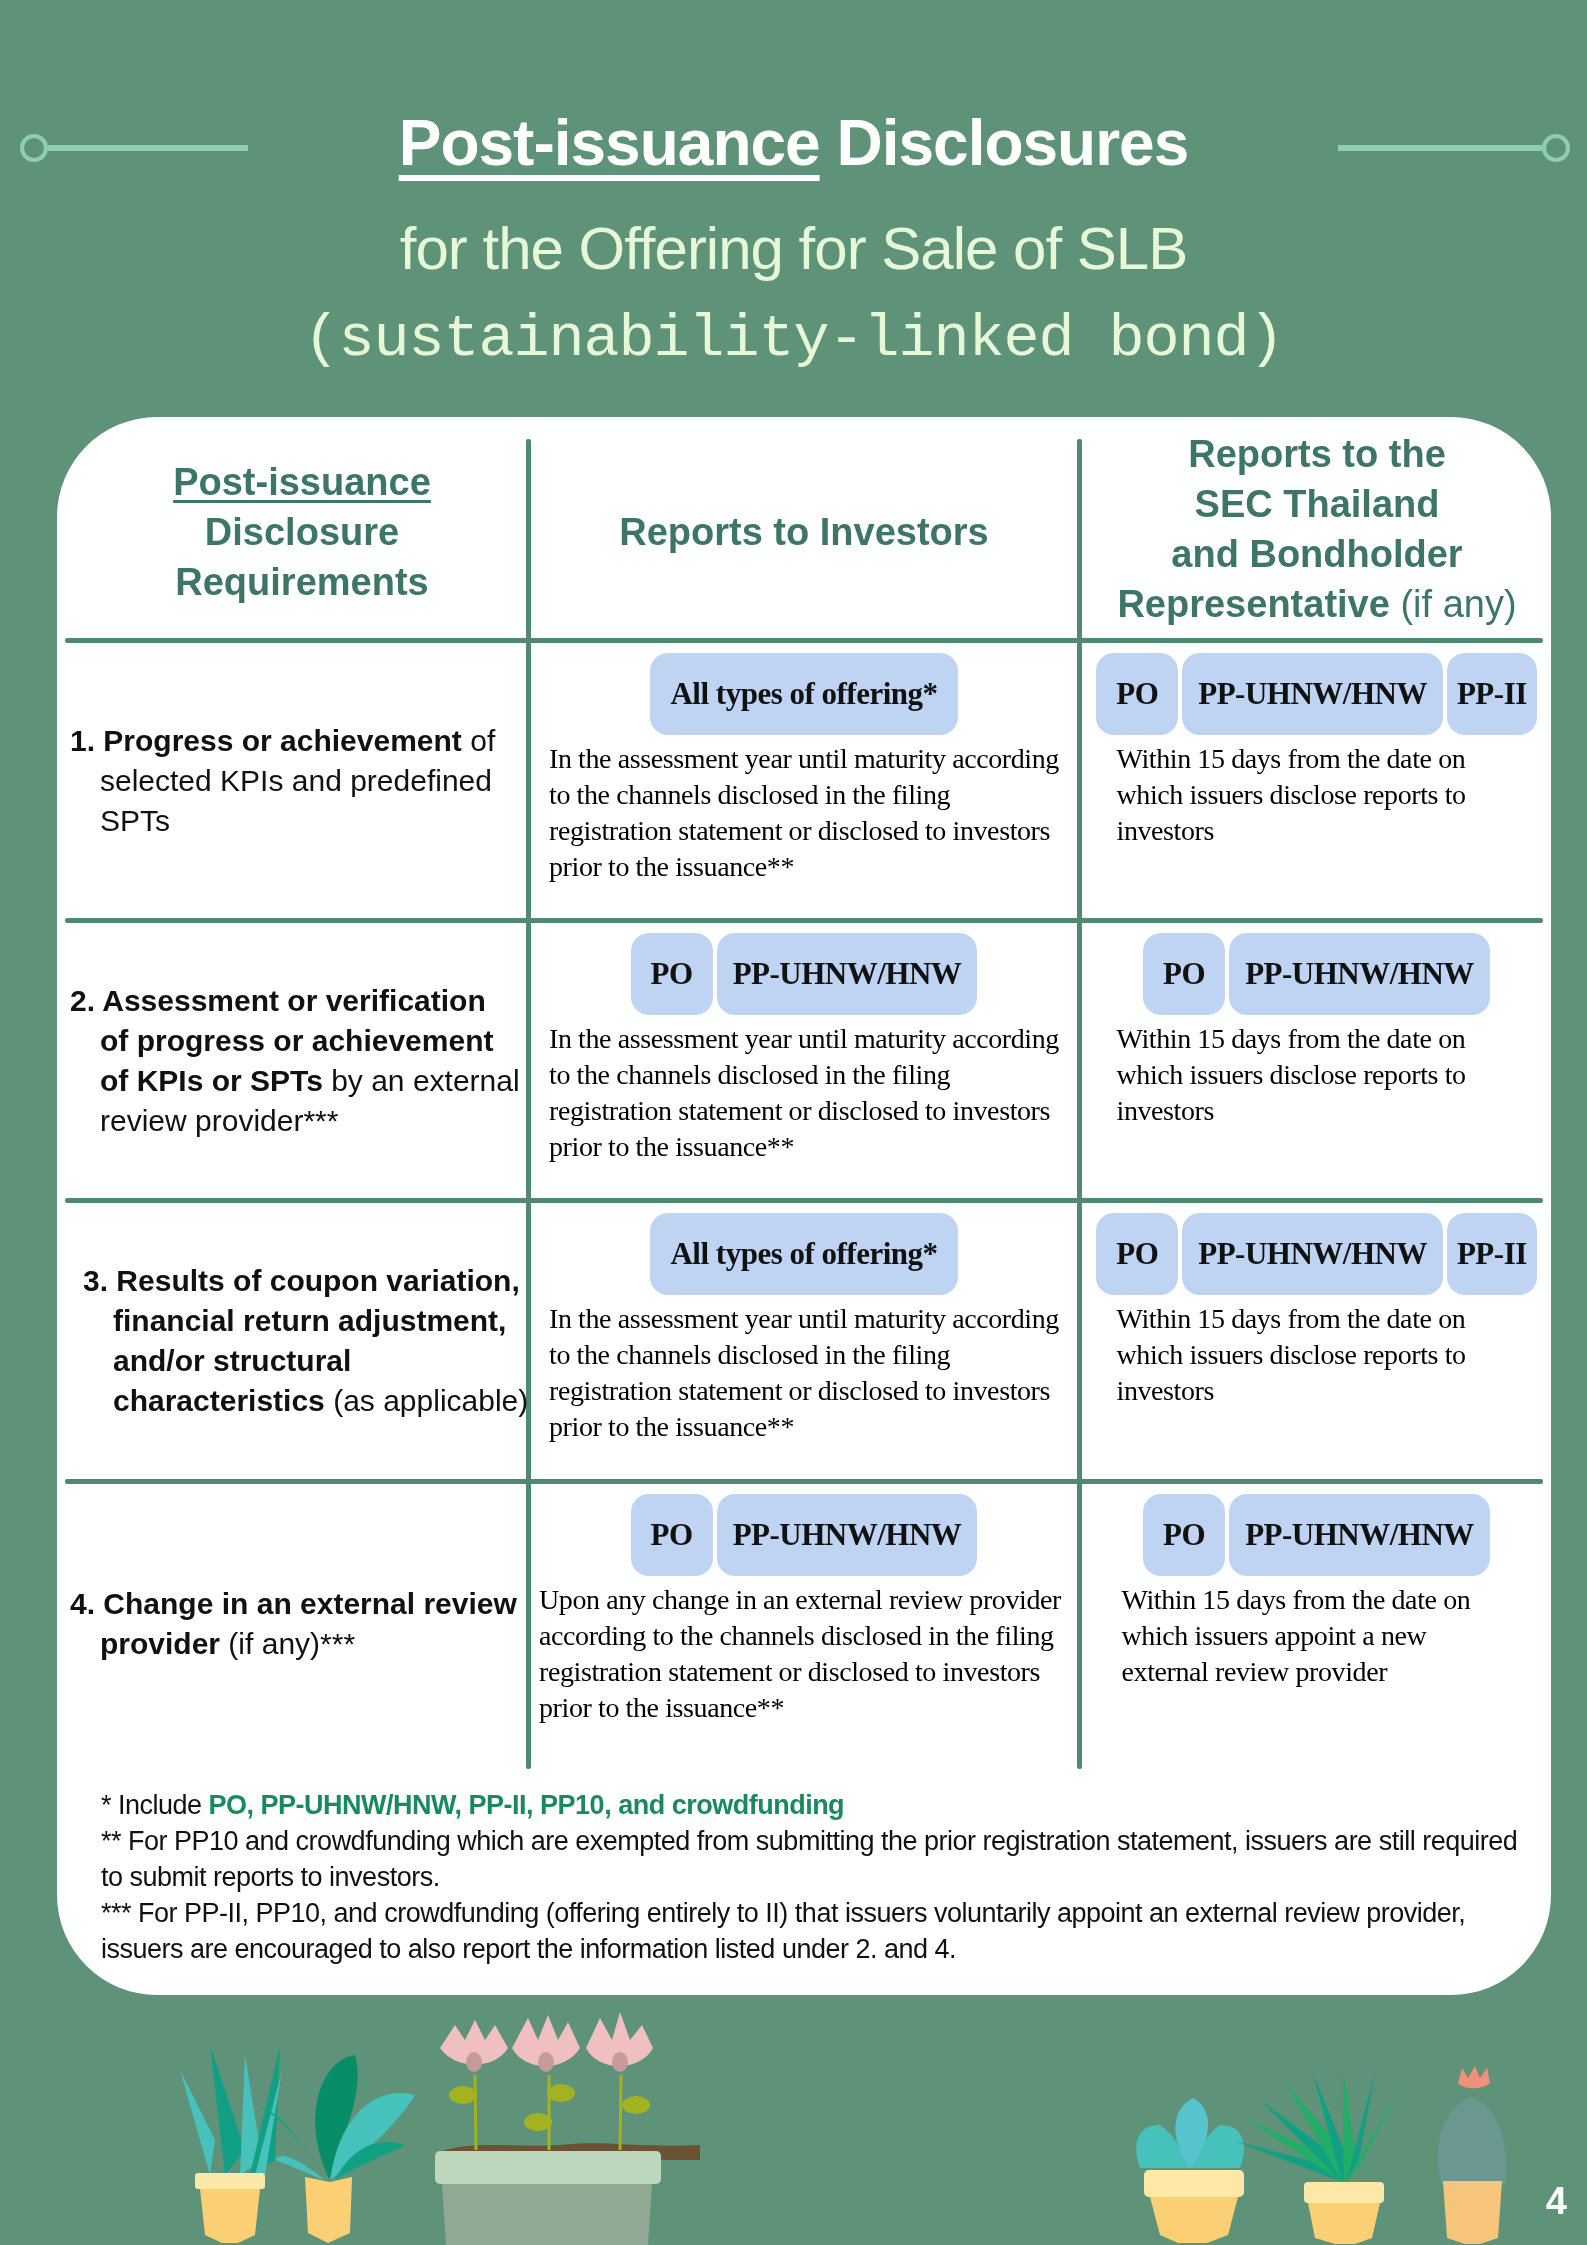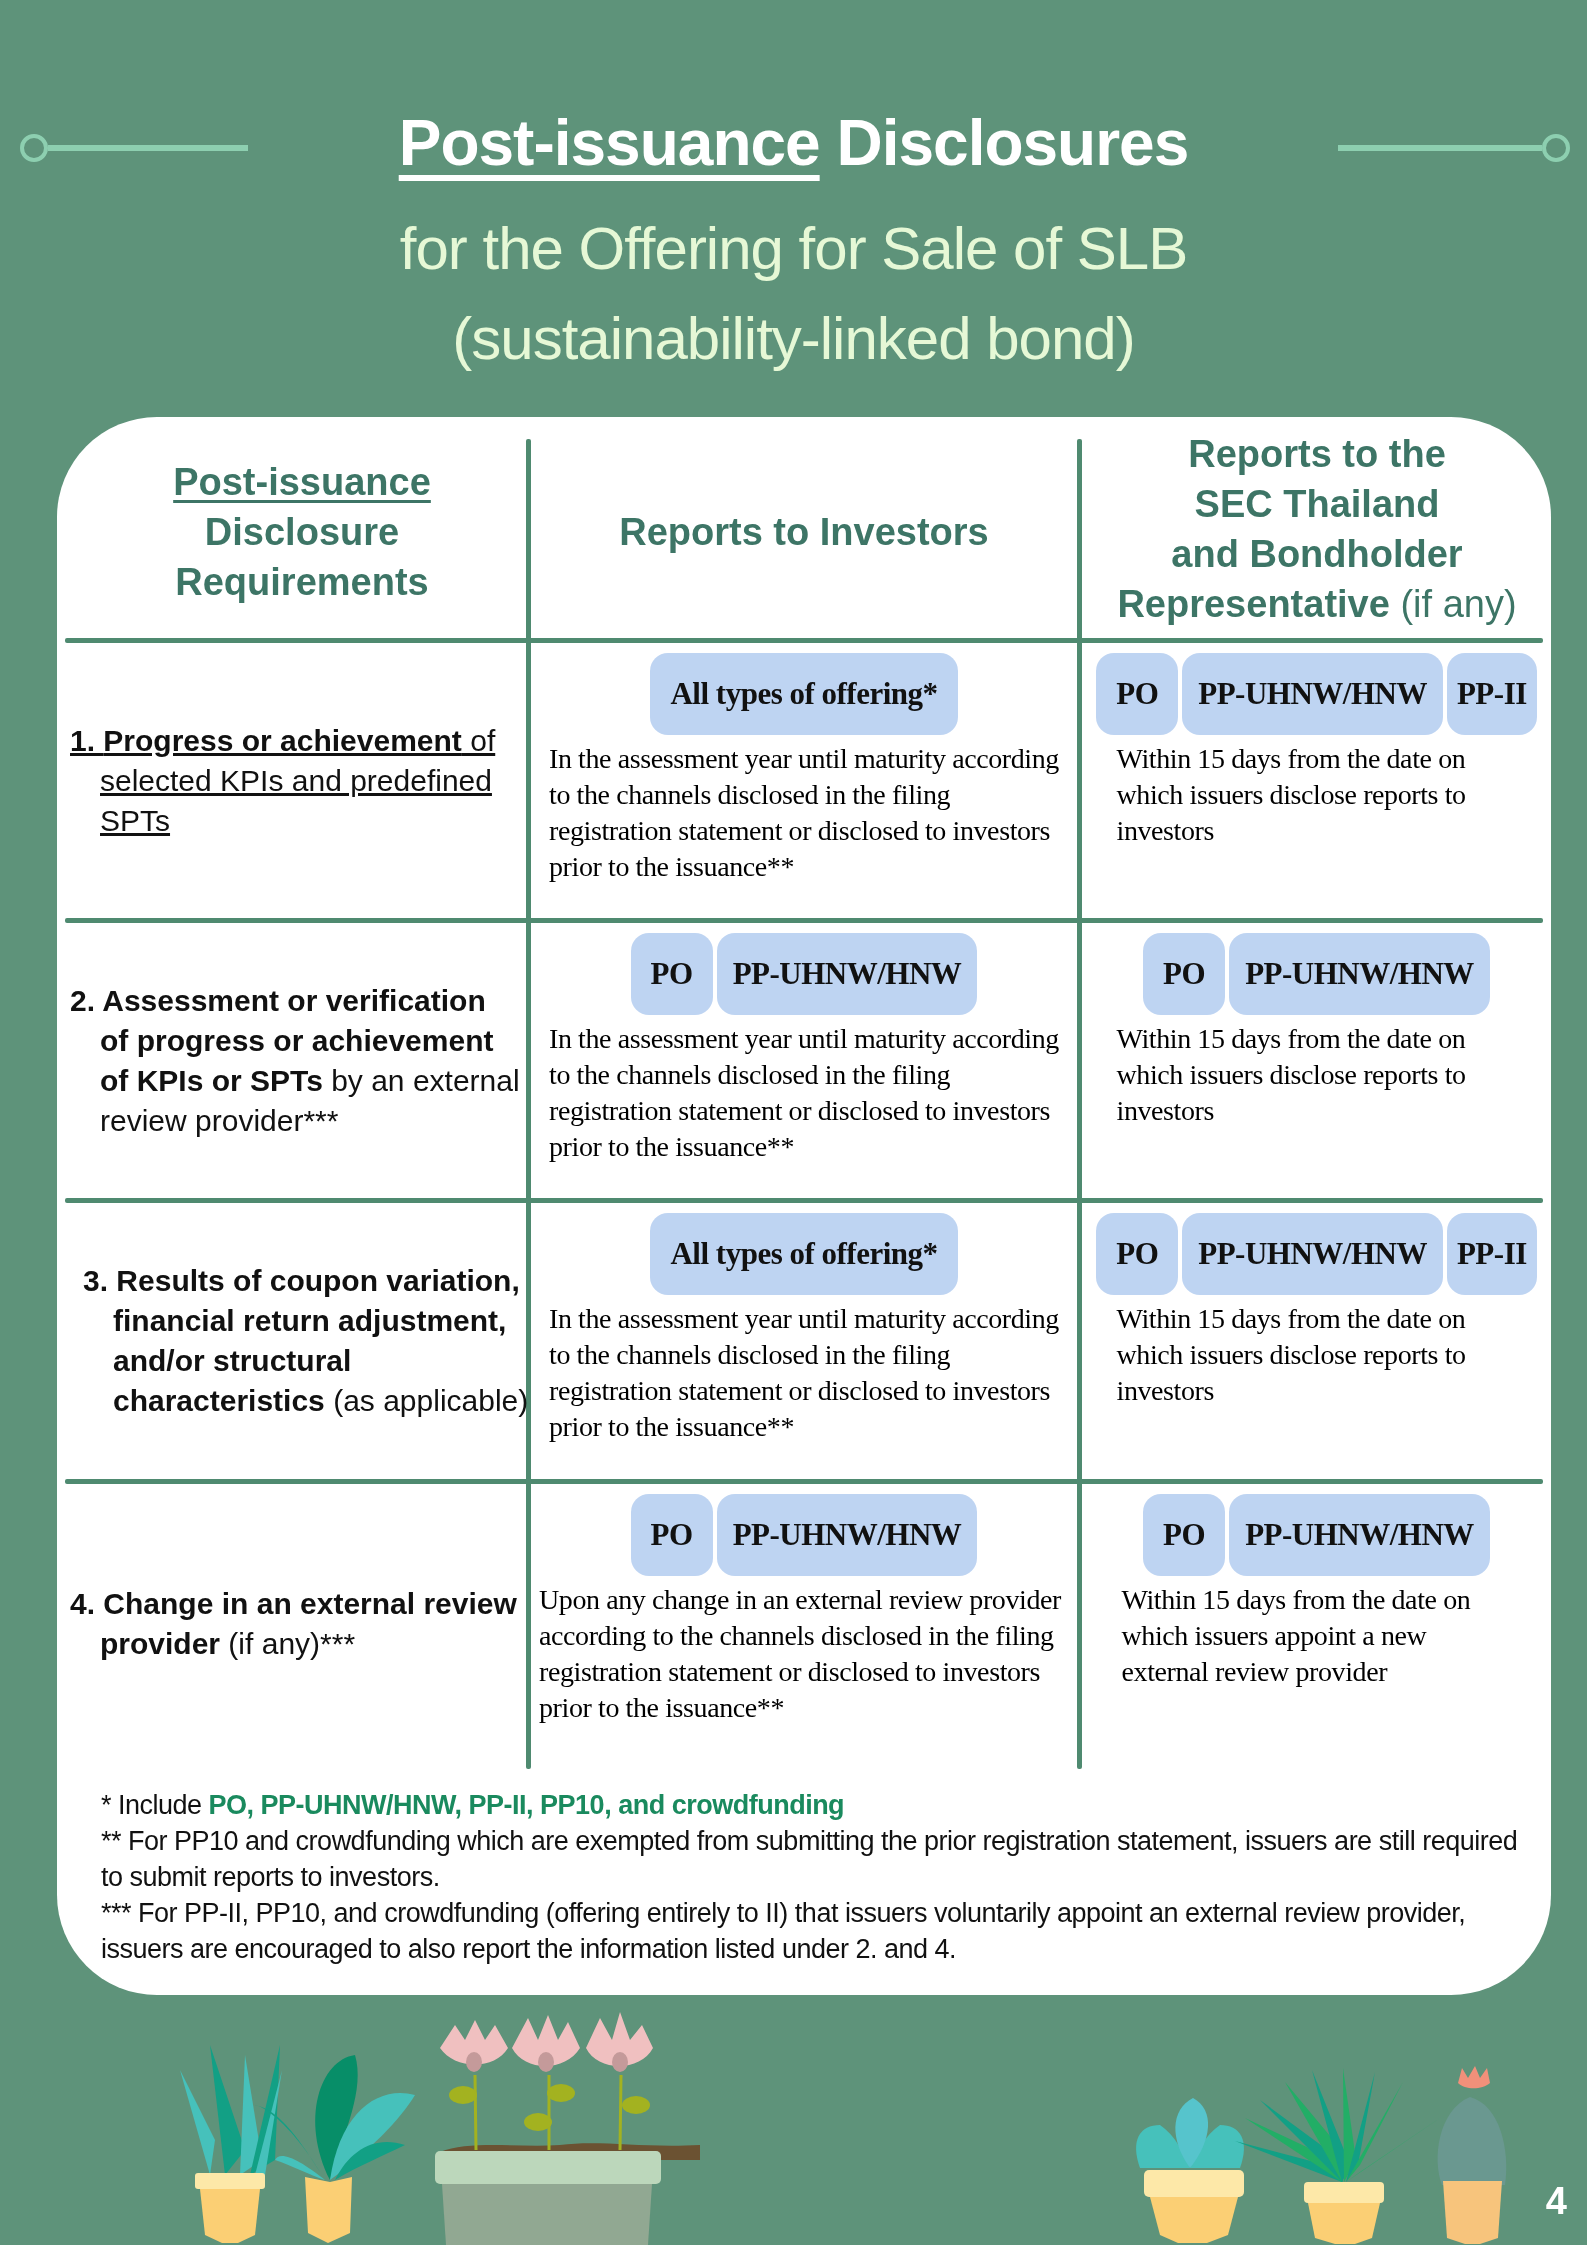--- a/index.html
+++ b/index.html
@@ -12,21 +12,21 @@
   #deco-left .ring { left:0; }
   #deco-left .bar { left:28px; width:200px; }
   #deco-right { left:1338px; width:232px; }
   #deco-right .ring { right:0; }
   #deco-right .bar { left:0; width:204px; }
   .title { position:absolute; left:0; width:1587px; top:98px; text-align:center; color:#fff;
            font-size:64px; font-weight:bold; line-height:90px; letter-spacing:-1px; }
   .title .u { text-decoration:underline; text-decoration-thickness:6px; text-underline-offset:10px; }
   .subtitle { position:absolute; left:0; width:1587px; text-align:center; color:#e6f8d6;
               font-size:60px; line-height:90px; letter-spacing:-1px; }
-  #sub1 { top:204px; } #sub2 { top:294px; }
+  #sub1 { top:204px; } #sub2 { top:294px;font-family:Liberation Mono, monospace; }
 
   .card { position:absolute; left:57px; top:417px; width:1494px; height:1578px; background:#fff;
           border-radius:100px; }
   .vline { position:absolute; width:5px; background:#4f8a70; border-radius:2px; }
   .hline { position:absolute; height:5px; background:#4f8a70; border-radius:2px; }
   .hdr { position:absolute; color:#3d7566; font-weight:bold; text-align:center; font-size:38px; line-height:50px; }
   .hdr .light { font-weight:normal; }
   .cell { position:absolute; display:flex; flex-direction:column; align-items:center;font-family:Liberation Serif, serif; }
   .req { position:absolute; left:70px; width:450px; font-size:30px; line-height:40px; color:#111;
          display:flex; align-items:center; }
@@ -74,21 +74,21 @@
     <div>Requirements</div>
   </div>
   <div class="hdr" style="left:474px; width:546px; top:90px;">Reports to Investors</div>
   <div class="hdr" style="left:1025px; width:470px; top:12px;">
     <div>Reports to the</div>
     <div>SEC Thailand</div>
     <div>and Bondholder</div>
     <div><span>Representative</span><span class="light" style="white-space:pre"> (if any)</span></div>
   </div>
 
-  <div class="req" style="left:13px; top:226px; height:275px;text-decoration:underline;">
+  <div class="req" style="left:13px; top:226px; height:275px;">
     <div class="inner"><b>1. </b><b>Progress or achievement</b><span> of selected KPIs and predefined SPTs</span></div>
   </div>
   <div class="cell" style="left:474px; width:546px; top:226px;">
     <div class="badges">
       <div class="badge" style="padding:0 20px;">All types of offering*</div>
     </div>
     <div class="desc" style="width:510px;">In the assessment year until maturity according to the channels disclosed in the filing registration statement or disclosed to investors prior to the issuance**</div>
   </div>
   <div class="cell" style="left:1025px; width:469px; top:226px;">
     <div class="badges">

